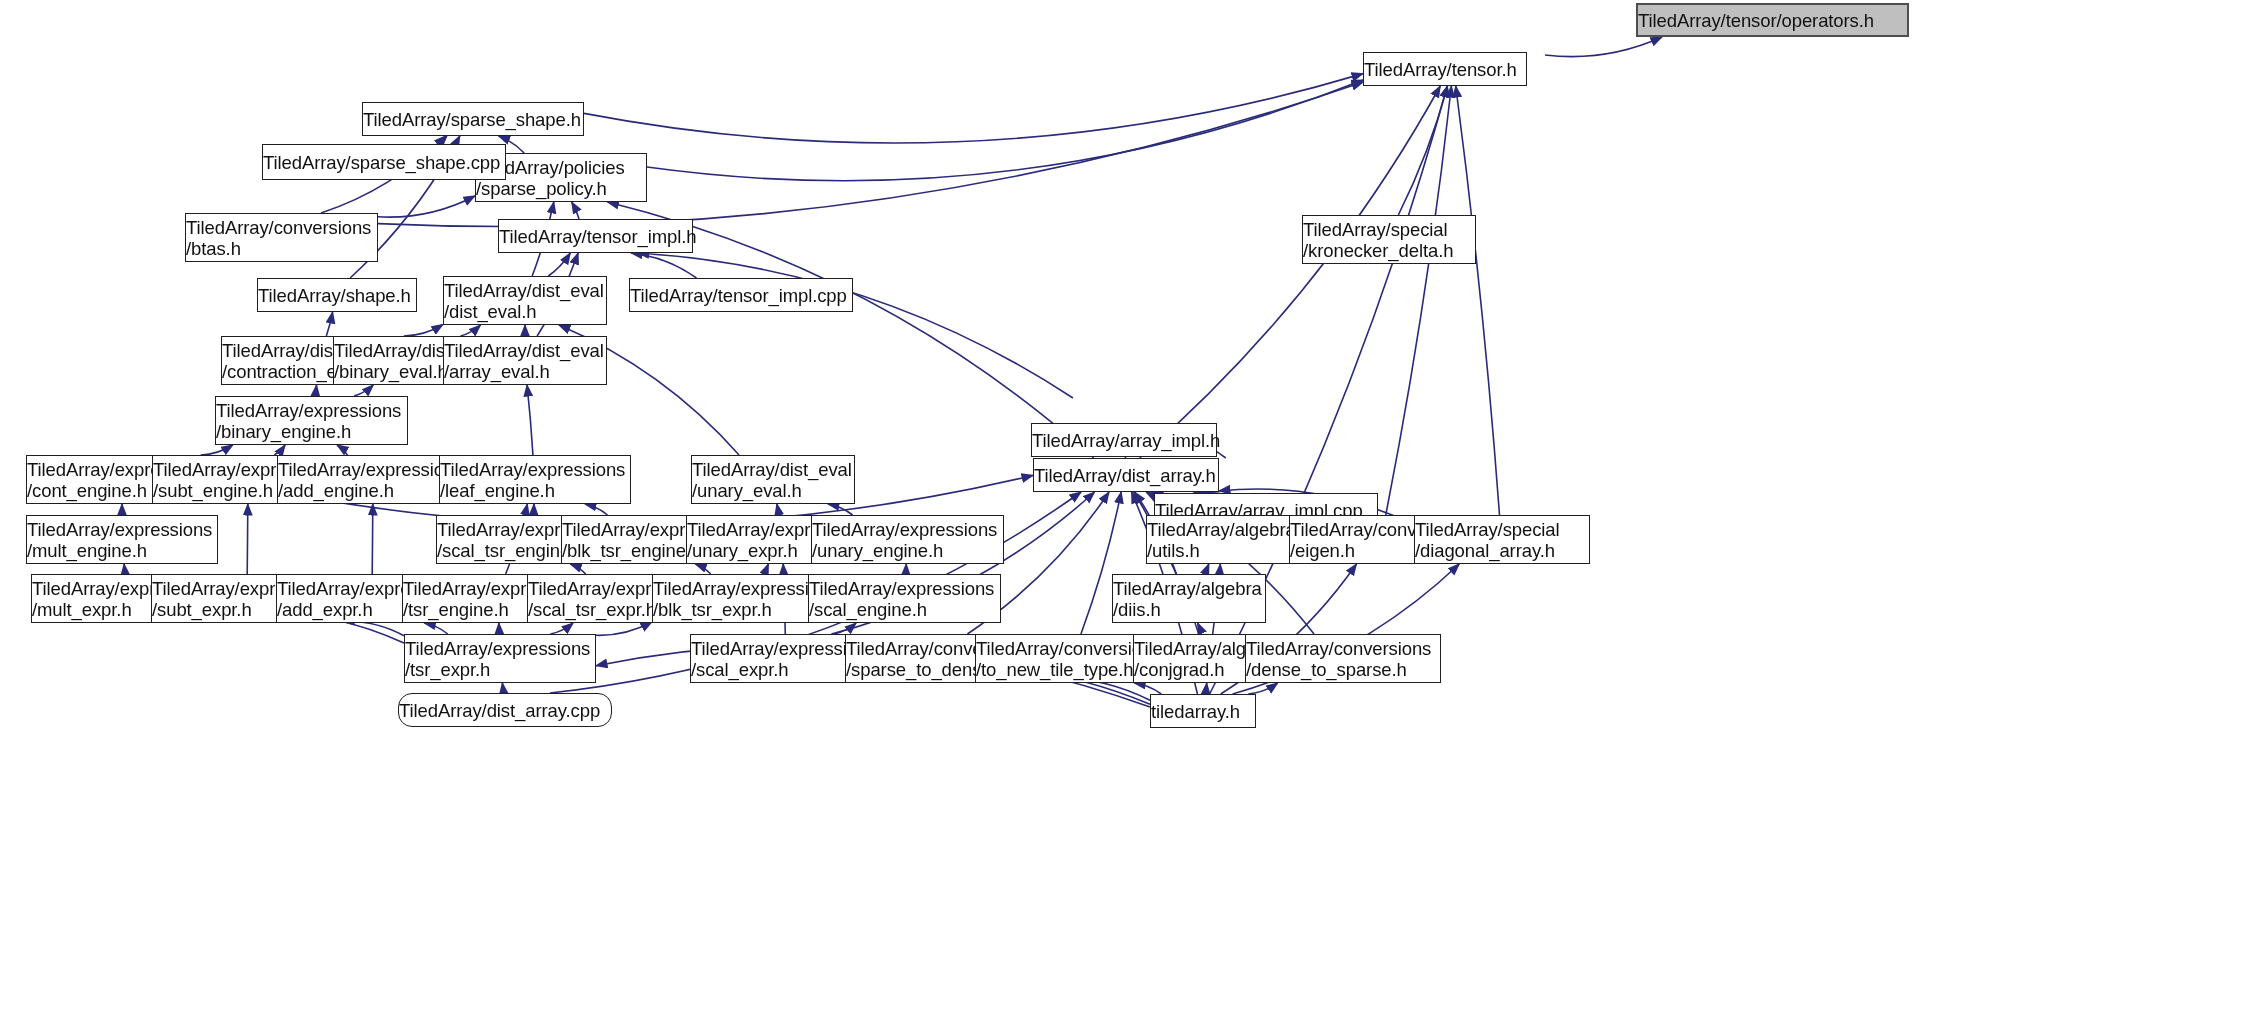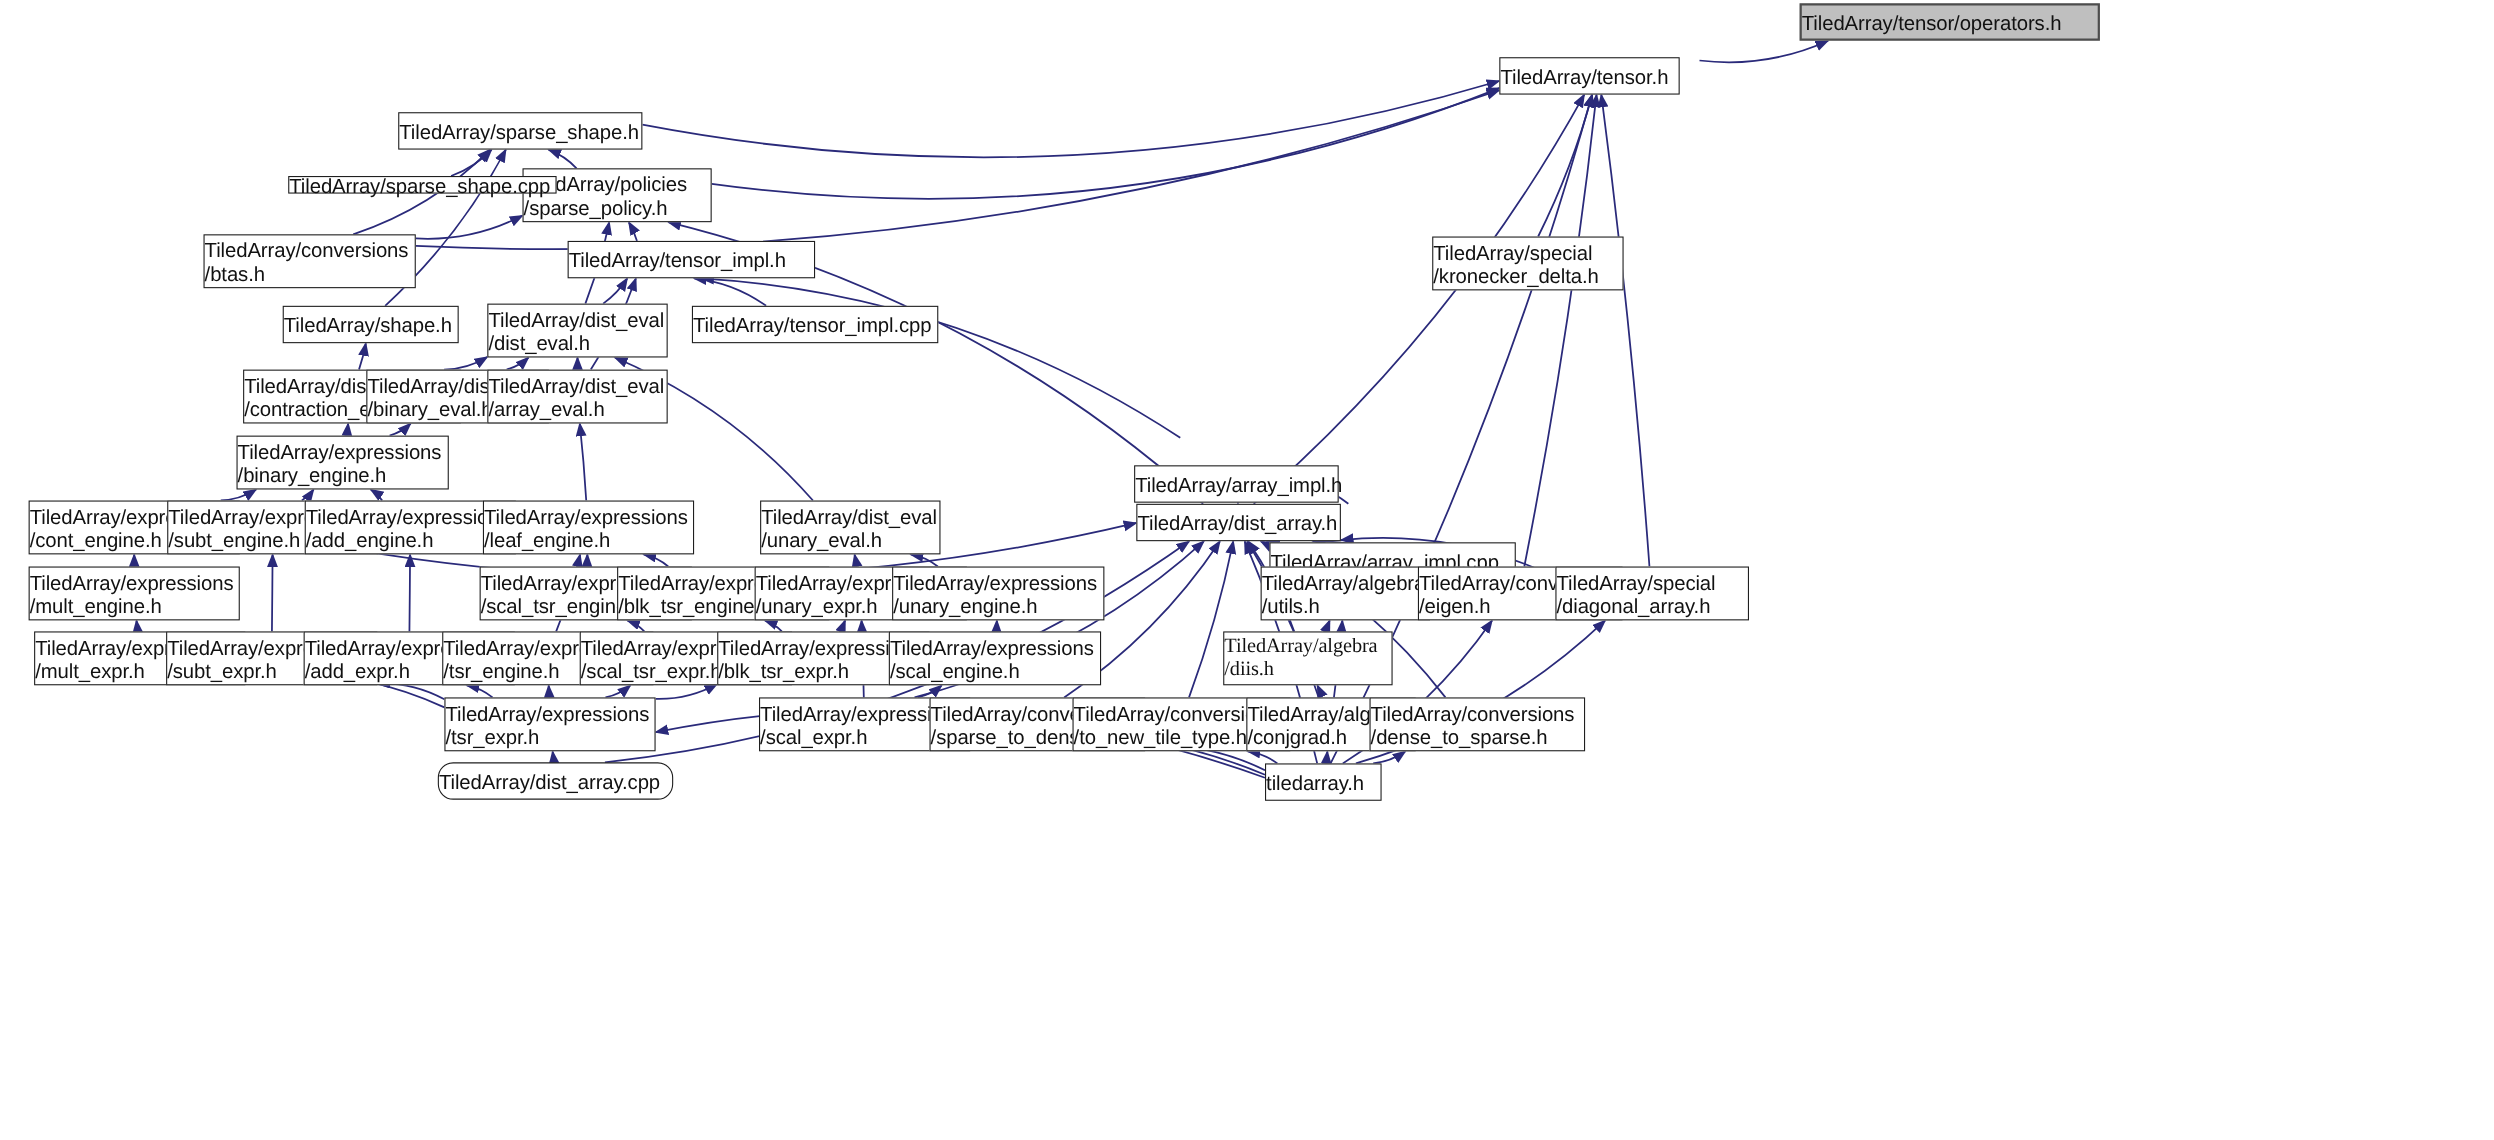--- a/index.html
+++ b/index.html
@@ -140,26 +140,26 @@
         <path d="M1198.784741144414,634 Q1174.5579936526558,559.2121653836011 1133.7820163487738,492" fill="none" stroke="#2a2a7a" stroke-width="1.6" marker-end="url(#arrow)"></path>
         <path d="M218,479.06972111553785 Q625.9257925359044,572.2423226808821 1033,475.41683266932273" fill="none" stroke="#2a2a7a" stroke-width="1.6" marker-end="url(#arrow)"></path>
       </g>
   </svg>
   <div id="nodes-group">
       <div class="node root" style="left: 1636px; top: 3px; width: 273px; height: 34px;"><span class="lbl">TiledArray/tensor/operators.h</span></div>
       <div class="node" style="left: 1363px; top: 52px; width: 164px; height: 34px;"><span class="lbl">TiledArray/tensor.h</span></div>
       <div class="node" style="left: 362px; top: 102px; width: 222px; height: 34px;"><span class="lbl">TiledArray/sparse_shape.h</span></div>
       <div class="node" style="left: 475px; top: 153px; width: 172px; height: 49px;"><span class="lbl">TiledArray/policies
 /sparse_policy.h</span></div>
-      <div class="node" style="left: 262px; top: 160px; width: 244px; height: 16px;"><span class="lbl">TiledArray/sparse_shape.cpp</span></div>
+      <div class="node" style="left: 262px; top: 144px; width: 244px; height: 36px;"><span class="lbl">TiledArray/sparse_shape.cpp</span></div>
       <div class="node" style="left: 185px; top: 213px; width: 193px; height: 49px;"><span class="lbl">TiledArray/conversions
 /btas.h</span></div>
       <div class="node" style="left: 1302px; top: 215px; width: 174px; height: 49px;"><span class="lbl">TiledArray/special
 /kronecker_delta.h</span></div>
-      <div class="node" style="left: 516px; top: 219px; width: 225px; height: 34px;"><span class="lbl">TiledArray/tensor_impl.h</span></div>
+      <div class="node" style="left: 498px; top: 219px; width: 195px; height: 34px;"><span class="lbl">TiledArray/tensor_impl.h</span></div>
       <div class="node" style="left: 257px; top: 278px; width: 160px; height: 34px;"><span class="lbl">TiledArray/shape.h</span></div>
       <div class="node" style="left: 443px; top: 276px; width: 164px; height: 49px;"><span class="lbl">TiledArray/dist_eval
 /dist_eval.h</span></div>
       <div class="node" style="left: 629px; top: 278px; width: 224px; height: 34px;"><span class="lbl">TiledArray/tensor_impl.cpp</span></div>
       <div class="node" style="left: 221px; top: 336px; width: 198px; height: 49px;"><span class="lbl">TiledArray/dist_eval
 /contraction_eval.h</span></div>
       <div class="node" style="left: 333px; top: 336px; width: 166px; height: 49px;"><span class="lbl">TiledArray/dist_eval
 /binary_eval.h</span></div>
       <div class="node" style="left: 443px; top: 336px; width: 164px; height: 49px;"><span class="lbl">TiledArray/dist_eval
 /array_eval.h</span></div>
@@ -201,21 +201,21 @@
       <div class="node" style="left: 276px; top: 574px; width: 192px; height: 49px;"><span class="lbl">TiledArray/expressions
 /add_expr.h</span></div>
       <div class="node" style="left: 402px; top: 574px; width: 192px; height: 49px;"><span class="lbl">TiledArray/expressions
 /tsr_engine.h</span></div>
       <div class="node" style="left: 527px; top: 574px; width: 193px; height: 49px;"><span class="lbl">TiledArray/expressions
 /scal_tsr_expr.h</span></div>
       <div class="node" style="left: 652px; top: 574px; width: 193px; height: 49px;"><span class="lbl">TiledArray/expressions
 /blk_tsr_expr.h</span></div>
       <div class="node" style="left: 808px; top: 574px; width: 193px; height: 49px;"><span class="lbl">TiledArray/expressions
 /scal_engine.h</span></div>
-      <div class="node" style="left: 1112px; top: 574px; width: 154px; height: 49px; font-family: Liberation Serif, serif;"><span class="lbl">TiledArray/algebra
+      <div class="node" style="left: 1112px; top: 574px; width: 154px; height: 49px;"><span class="lbl">TiledArray/algebra
 /diis.h</span></div>
       <div class="node" style="left: 404px; top: 634px; width: 192px; height: 49px;"><span class="lbl">TiledArray/expressions
 /tsr_expr.h</span></div>
       <div class="node" style="left: 690px; top: 634px; width: 192px; height: 49px;"><span class="lbl">TiledArray/expressions
 /scal_expr.h</span></div>
       <div class="node" style="left: 845px; top: 634px; width: 196px; height: 49px;"><span class="lbl">TiledArray/conversions
 /sparse_to_dense.h</span></div>
       <div class="node" style="left: 975px; top: 634px; width: 198px; height: 49px;"><span class="lbl">TiledArray/conversions
 /to_new_tile_type.h</span></div>
       <div class="node" style="left: 1133px; top: 634px; width: 154px; height: 49px;"><span class="lbl">TiledArray/algebra

